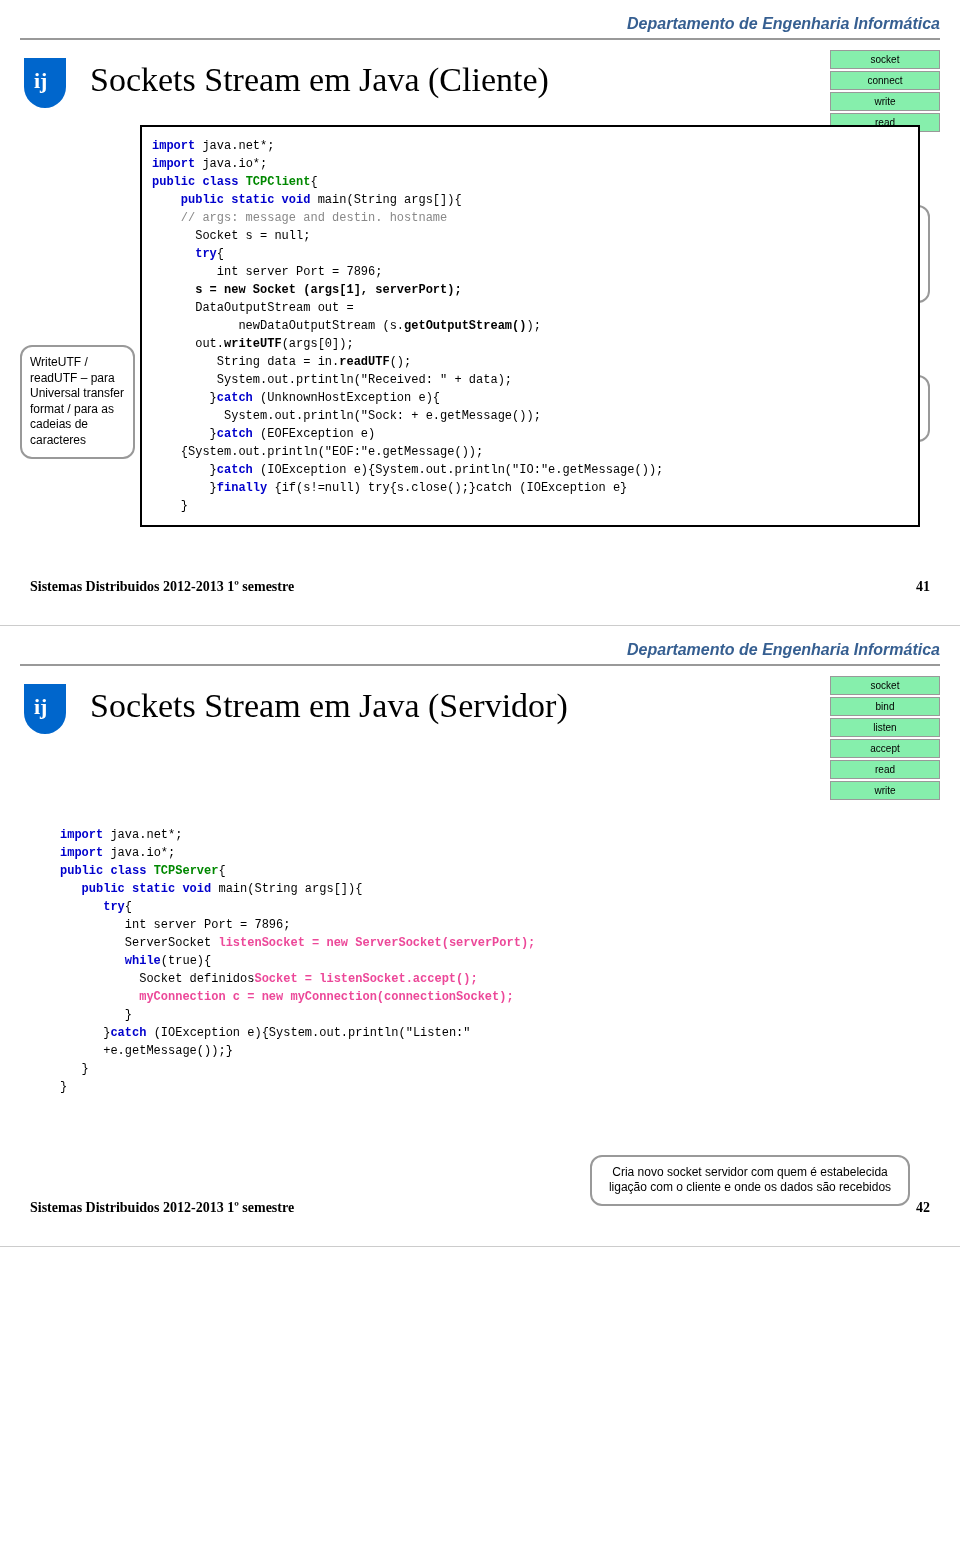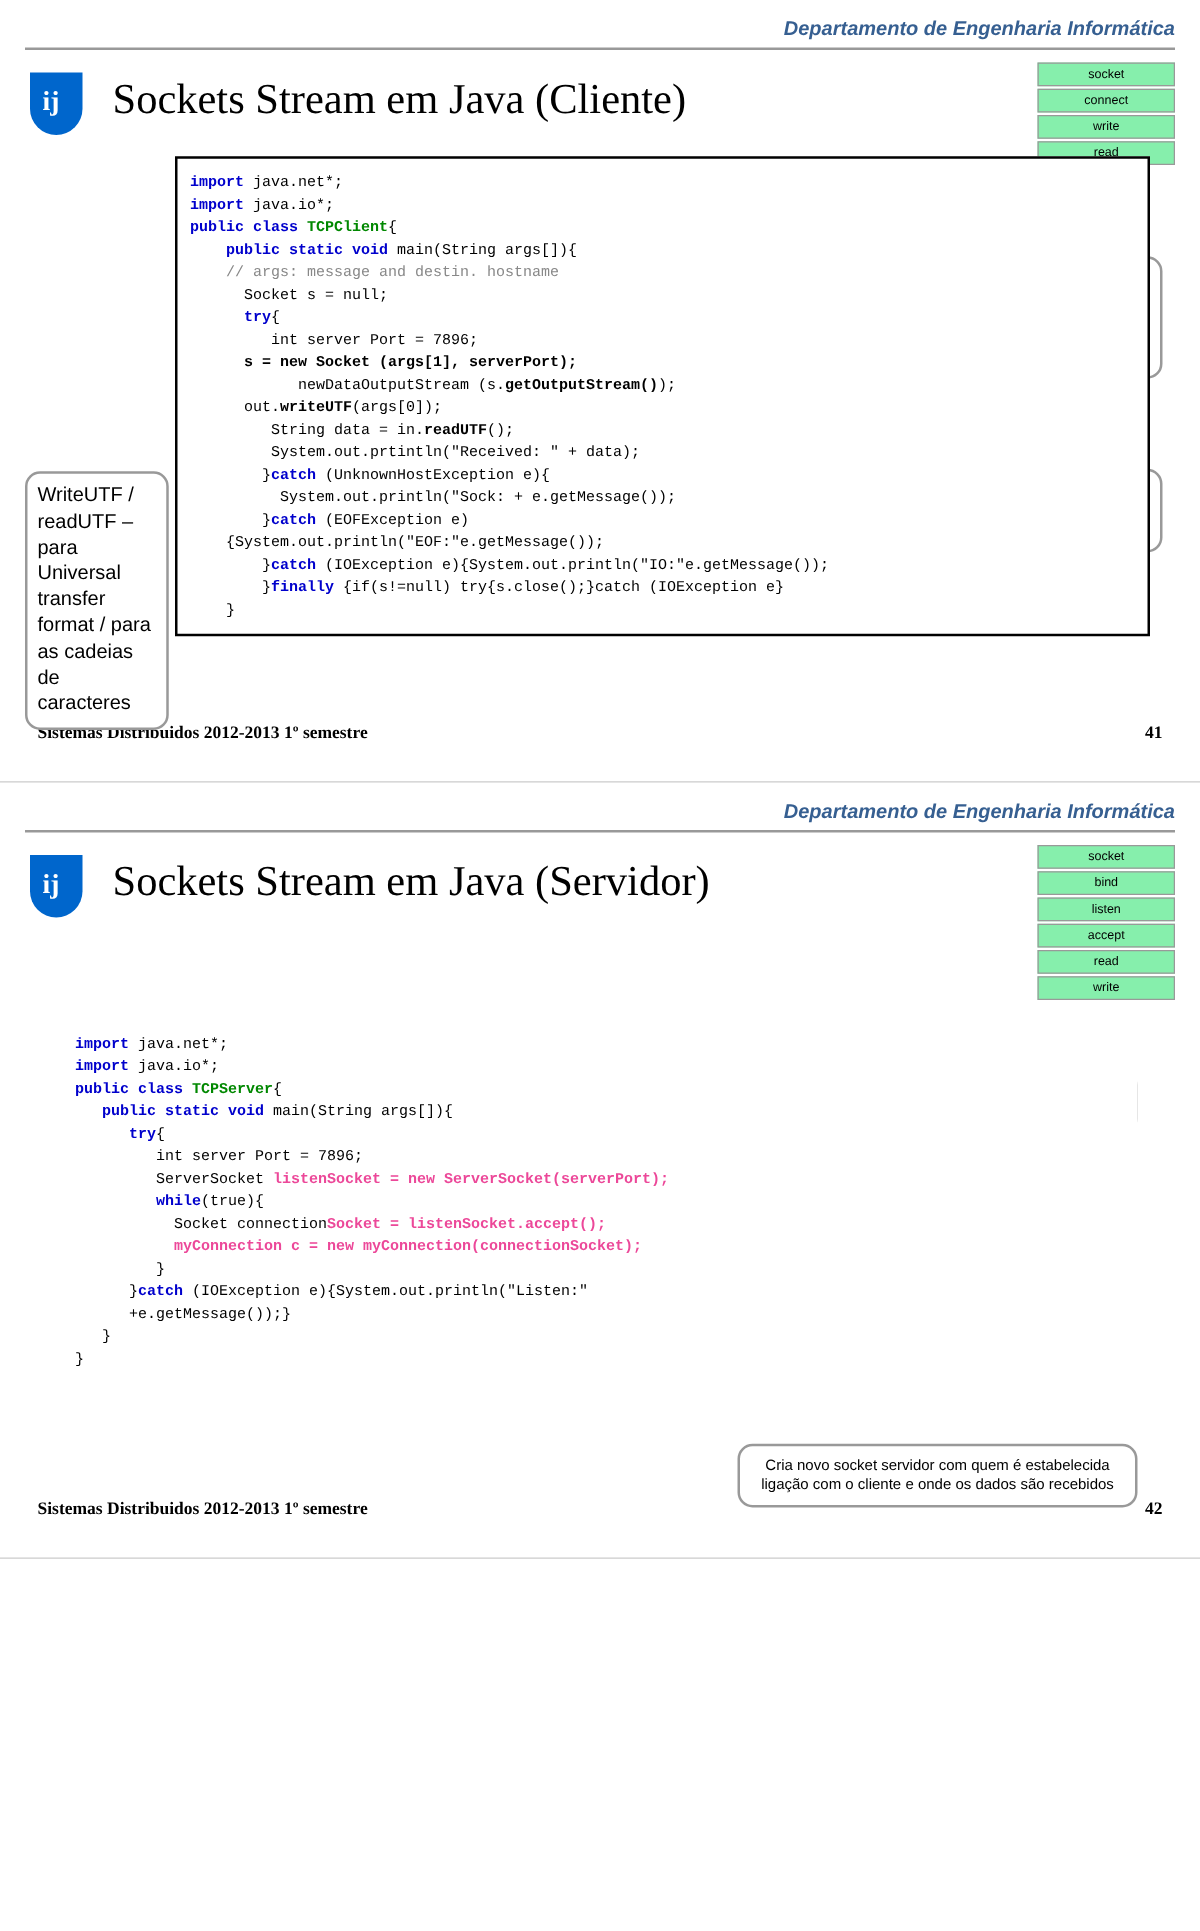--- a/index.html
+++ b/index.html
@@ -14,21 +14,21 @@
     .side-diagram { position: absolute; right: 20px; top: 50px; width: 110px; }
     .diagram-box { border: 1px solid #999; background: #86efac; padding: 3px 6px; font-size: 10px; text-align: center; margin-bottom: 2px; position: relative; }
     .content-area { position: relative; min-height: 450px; }
     .code-box { border: 2px solid #000; padding: 10px; font-family: 'Courier New', monospace; font-size: 12px; line-height: 1.5; background: #fff; margin-left: 120px; margin-right: 20px; position: relative; }
     .code-line { white-space: pre; }
     .kw { color: #0000cc; font-weight: bold; }
     .cls { color: #008800; font-weight: bold; text-align: right; }
     .cmt { color: #888; }
     .bold { font-weight: bold; }
     .callout { position: absolute; border: 2px solid #999; border-radius: 12px; padding: 8px; font-family: Verdana, sans-serif; font-size: 12px; background: #fff; line-height: 1.3; }
-    .left-callout { left: 0; top: 220px; width: 115px; font-size: 16px; margin-top: 32px; }
+    .left-callout { left: 0; top: 220px; width: 115px; font-size: 12px; }
     .right-callout1 { right: 10px; top: 80px; width: 250px; }
     .right-callout2 { right: 10px; top: 250px; width: 250px; }
     .footer { display: flex; justify-content: space-between; font-family: 'Times New Roman', serif; font-weight: bold; font-size: 14px; margin-top: 4px; padding: 0 10px; }
     .footer-right { font-size: 14px; }
     
     .code-box2 { border: none; margin-left: 30px; margin-right: 30px; }
     .callout-s2-1 { left: 310px; top: 0px; width: 280px; text-align: center; }
     .callout-s2-2 { right: 30px; top: 40px; width: 190px; text-align: center; }
     .callout-s2-3 { right: 30px; bottom: -10px; width: 320px; text-align: center; }
     .highlight-green { color: #ec4899; font-weight: bold; }
@@ -65,20 +65,21 @@
     <div class="code-box">
 <div class="code-line"><span class="kw">import</span><span> java.net*;</span></div>
 <div class="code-line"><span class="kw">import</span><span> java.io*;</span></div>
 <div class="code-line"><span class="kw">public class </span><span class="cls">TCPClient</span><span>{</span></div>
 <div class="code-line"><span class="kw">    public static void</span><span> main(String args[]){</span></div>
 <div class="code-line"><span class="cmt">    // args: message and destin. hostname</span></div>
 <div class="code-line"><span>      Socket s = null;</span></div>
 <div class="code-line"><span class="kw">      try</span><span>{</span></div>
 <div class="code-line"><span>         int server Port = 7896;</span></div>
 <div class="code-line"><span class="bold">      s = new Socket (args[1], serverPort);</span></div>
+<div class="code-line"><span>      DataOutputStream out =</span></div>
 <div class="code-line"><span>            newDataOutputStream (s.</span><span class="bold">getOutputStream()</span><span>);</span></div>
 <div class="code-line"><span>      out.</span><span class="bold">writeUTF</span><span>(args[0]);</span></div>
 <div class="code-line"><span>         String data = in.</span><span class="bold">readUTF</span><span>();</span></div>
 <div class="code-line"><span>         System.out.prtintln("Received: " + data);</span></div>
 <div class="code-line"><span>        }</span><span class="kw">catch</span><span> (UnknownHostException e){</span></div>
 <div class="code-line"><span>          System.out.println("Sock: + e.getMessage());</span></div>
 <div class="code-line"><span>        }</span><span class="kw">catch</span><span> (EOFException e)</span></div>
 <div class="code-line"><span>    {System.out.println("EOF:"e.getMessage());</span></div>
 <div class="code-line"><span>        }</span><span class="kw">catch</span><span> (IOException e){System.out.println("IO:"e.getMessage());</span></div>
 <div class="code-line"><span>        }</span><span class="kw">finally</span><span> {if(s!=null) try{s.close();}catch (IOException e}</span></div>
@@ -119,21 +120,21 @@
 
     <div class="code-box code-box2">
 <div class="code-line"><span class="kw">import</span><span> java.net*;</span></div>
 <div class="code-line"><span class="kw">import</span><span> java.io*;</span></div>
 <div class="code-line"><span class="kw">public class </span><span class="cls">TCPServer</span><span>{</span></div>
 <div class="code-line"><span class="kw">   public static void</span><span> main(String args[]){</span></div>
 <div class="code-line"><span class="kw">      try</span><span>{</span></div>
 <div class="code-line"><span>         int server Port = 7896;</span></div>
 <div class="code-line"><span>         ServerSocket </span><span class="highlight-green">listenSocket = new ServerSocket(serverPort);</span></div>
 <div class="code-line"><span class="kw">         while</span><span>(true){</span></div>
-<div class="code-line"><span>           Socket connection</span><span class="highlight-green">Socket = listenSocket.accept();</span></div>
+<div class="code-line"><span>           Socket definidos</span><span class="highlight-green">Socket = listenSocket.accept();</span></div>
 <div class="code-line"><span class="highlight-green">           myConnection c = new myConnection(connectionSocket);</span></div>
 <div class="code-line"><span>         }</span></div>
 <div class="code-line"><span>      }</span><span class="kw">catch</span><span> (IOException e){System.out.println("Listen:"</span></div>
 <div class="code-line"><span>      +e.getMessage());}</span></div>
 <div class="code-line"><span>   }</span></div>
 <div class="code-line"><span>}</span></div>
     </div>
   </div>
 
   <div class="footer">

